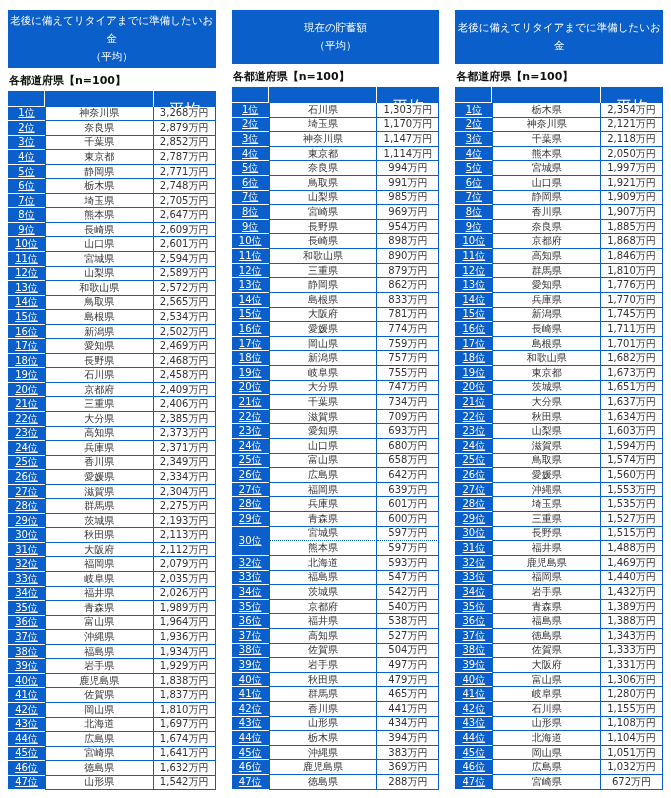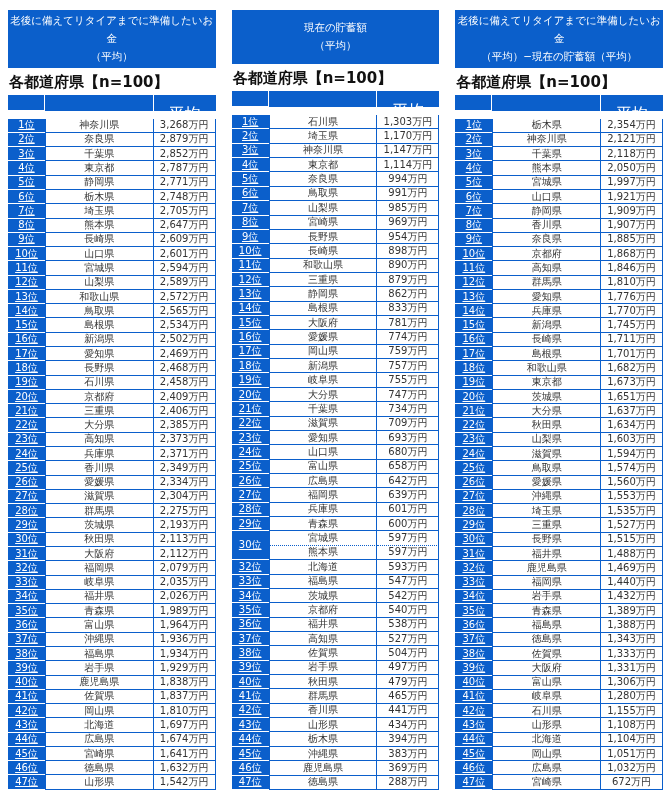--- a/index.html
+++ b/index.html
@@ -11,30 +11,30 @@
     overflow: hidden;
   }
   .page { display: flex; gap: 16px; padding: 10px 8px 8px 8px; height: 100%; }
   .col { width: 213px; display: flex; flex-direction: column; min-height: 0; }
 
   .title-box {
     flex: none; min-height: 54px; background: var(--blue); color: #ffffff;
     display: flex; flex-direction: column; justify-content: center; align-items: center;
     text-align: center; font-size: 10.5px; line-height: 1.7; padding: 2px 0;
   }
-  .subtitle { flex: none; font-size: 15px; font-weight: bold; color: #111111; margin: 5px 0 3px 1px; }
+  .subtitle { flex: none; font-size: 11px; font-weight: bold; color: #111111; margin: 5px 0 3px 1px; }
 
   .tbl { flex: 1; display: flex; flex-direction: column; min-height: 0; }
   .hrow { flex: none; display: flex; height: 16px; background: var(--blue); }
   .hrank { width: 37px; flex: none; border-right: 1px solid #ffffff; border-bottom: 1px solid #ffffff; }
   .hpref { flex: 1; border-right: 1px solid #ffffff; }
   .havg  { width: 62px; flex: none; color: #ffffff; font-size: 16px;
            display: flex; align-items: center; justify-content: center; margin-top: 20px; }
 
-  .tbody { flex: 1; display: flex; flex-direction: column; min-height: 0; margin-top: 8px; }
+  .tbody { flex: 1; display: flex; flex-direction: column; min-height: 0; }
   .trow { display: flex; flex: 1; min-height: 0; }
   .tiegroup { flex: 2; }
   .tie-right { flex: 1; display: flex; flex-direction: column; min-width: 0; }
   .tsub { display: flex; flex: 1; min-height: 0; }
 
   .c-rank {
     width: 37px; flex: none; background: var(--blue); color: #ffffff; font-size: 10px;
     display: flex; align-items: center; justify-content: center;
     text-decoration: underline; border-bottom: 1px solid #ffffff;
   }
@@ -559,21 +559,20 @@
             <div class="c-pref">徳島県</div>
             <div class="c-val">288万円</div>
           </div>
         </div>
     </div>
   </div>
 
   <div class="col">
     <div class="title-box">
       <div>老後に備えてリタイアまでに準備したいお金</div>
-      <div>（平均）−現在の貯蓄額（平均）</div>
     </div>
     <div class="subtitle">各都道府県【n=100】</div>
     <div class="tbl">
       <div class="hrow">
         <div class="hrank"></div>
         <div class="hpref"></div>
         <div class="havg">平均</div>
       </div>
       <div class="tbody">
           <div class="trow">

